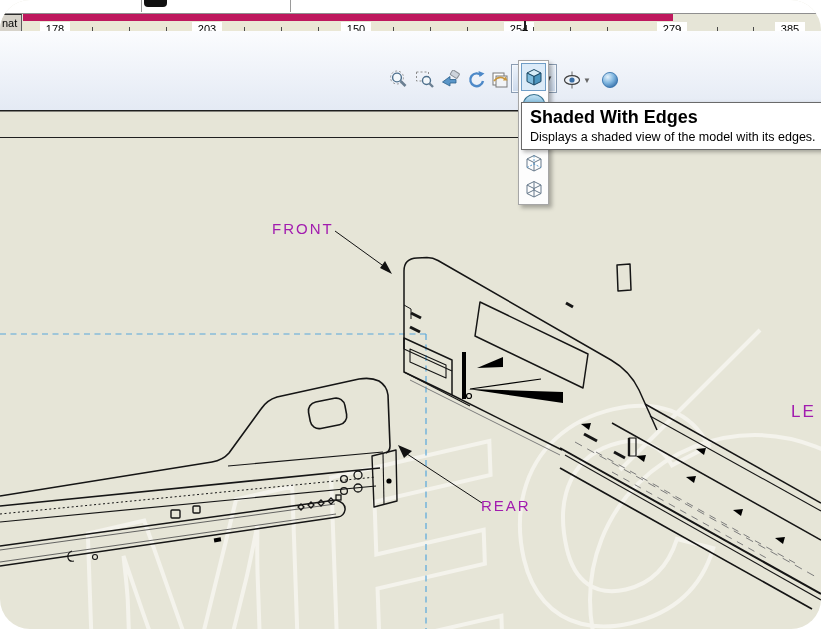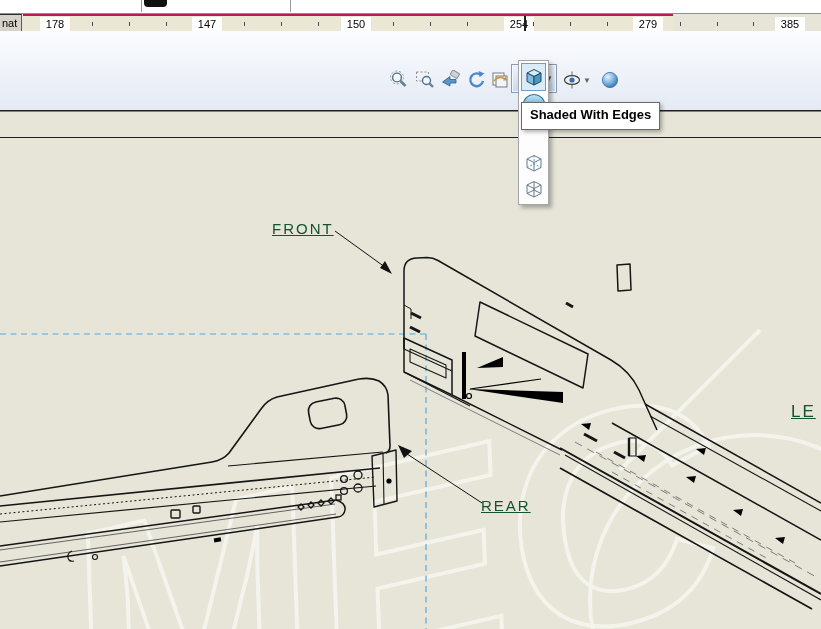--- a/index.html
+++ b/index.html
@@ -1,80 +1,80 @@
 <!DOCTYPE html>
 <html><head>
 <meta charset="utf-8">
 <style>
   html,body{margin:0;padding:0;}
   body{width:821px;height:629px;overflow:hidden;font-family:"Liberation Sans",sans-serif;}
-  .screen{position:relative;width:821px;height:629px;background:#e6e5d7;overflow:hidden;}
+  .screen{position:relative;width:821px;height:629px;background:#e6e5d7;overflow:hidden;border-radius:30px;}
 
   
   .top-strip{position:absolute;left:0;top:0;width:821px;height:13px;background:#ffffff;border-bottom:1px solid #8f8f8f;}
   .top-sep{position:absolute;top:0;width:1px;height:12px;background:#9a9a9a;}
   .icon-stub{position:absolute;left:144px;top:0;width:23px;height:7px;background:#111;border-radius:0 0 4px 4px;}
 
   
   .format-btn{position:absolute;left:0;top:14px;width:22px;height:17px;background:#d7d3ca;border-right:1px solid #5c5c5c;border-top:1px solid #2b2b2b;
     font-size:11px;line-height:17px;color:#000;padding-left:2px;box-sizing:border-box;}
-  .ruler{position:absolute;left:23px;top:14px;width:650px;height:17px;background:#eae7d5;border-top:2px solid #be185d;border-bottom:2px solid #2b2b2b;}
+  .ruler{position:absolute;left:23px;top:14px;width:650px;height:17px;background:#eae7d5;border-top:7px solid #be185d;border-bottom:2px solid #2b2b2b;}
   .ruler-num{position:absolute;top:1px;width:30px;height:14px;background:#ffffff;text-align:center;font-size:11px;line-height:14px;color:#000;}
   .ruler-tick{position:absolute;top:6px;width:1px;height:4px;background:#4a4a4a;}
   .ruler-divider{position:absolute;top:0;width:2px;height:17px;background:#1d1d1d;}
 
   
   .toolbar{position:absolute;left:0;top:31px;width:821px;height:79px;background:linear-gradient(#fbfcfe,#e4eaf4);}
   .tb-icon{position:absolute;top:39px;width:20px;height:20px;}
   .tb-drop{position:absolute;top:45px;font-size:8px;color:#666;width:10px;text-align:center;cursor:default;}
   .style-btn{position:absolute;left:511px;top:33px;width:46px;height:29px;background:linear-gradient(#eef4fb,#ccdaed);
     border:1px solid #8a9cb2;box-shadow:inset 0 0 0 1px #f4f8fd;box-sizing:border-box;}
   .style-btn .cube{position:absolute;left:4px;top:4px;}
   .style-btn .sep{position:absolute;left:31px;top:3px;width:1px;height:21px;background:#aebdcd;}
   .style-btn .arrow{position:absolute;left:33px;top:9px;font-size:8px;color:#444;}
 
   
   .sheet{position:absolute;left:0;top:110px;width:821px;height:519px;}
   .sheet svg{position:absolute;left:0;top:0;}
-  .cad-label{position:absolute;color:#14532d;font-size:15px;letter-spacing:2px;white-space:nowrap;text-decoration:underline;}
+  .cad-label{position:absolute;color:#a21caf;font-size:15px;letter-spacing:2px;white-space:nowrap;}
 
   
   .flyout{position:absolute;left:518px;top:60px;width:31px;height:145px;background:#fdfdfd;border:1px solid #a6a6a6;
     box-shadow:3px 3px 4px rgba(0,0,0,0.28);box-sizing:border-box;z-index:40;}
   .fly-item{position:absolute;left:2px;width:25px;height:28px;display:flex;align-items:center;justify-content:center;}
   .fly-item.selected{border:1px solid #6f9dc6;background:#dcebf8;box-sizing:border-box;}
   .sliver{position:absolute;left:4px;top:33px;width:20px;height:9px;background:linear-gradient(#c3e2f3,#7db8d9);
     border:1px solid #35708e;border-bottom:none;border-radius:50% 50% 0 0/100% 100% 0 0;}
 
   
   .tooltip{position:absolute;left:521px;top:102px;background:#ffffff;border:1px solid #6a6a6a;z-index:50;
     box-shadow:2px 2px 4px rgba(0,0,0,0.3);padding:4px 8px 5px 8px;white-space:nowrap;}
-  .tooltip .tt-title{font-size:13px;font-weight:bold;color:#000;margin-bottom:2px;}
+  .tooltip .tt-title{font-size:18px;font-weight:bold;color:#000;margin-bottom:2px;}
   .tooltip .tt-desc{font-size:12.5px;color:#000;}
 </style>
 </head>
 <body>
 
 <div class="screen">
 
   <div class="top-strip">
     <div class="top-sep" style="left:141px"></div>
     <div class="top-sep" style="left:290px"></div>
     <div class="icon-stub"></div>
   </div>
 
   <div class="format-btn">
     <span>nat</span>
   </div>
   <div class="ruler">
     <div class="ruler-num" style="left:17px">178</div>
-    <div class="ruler-num" style="left:169px">147</div>
+    <div class="ruler-num" style="left:169px">203</div>
     <div class="ruler-num" style="left:318px">150</div>
     <div class="ruler-num" style="left:481px">254</div>
-    <div class="ruler-num" style="left:610px">279</div>
+    <div class="ruler-num" style="left:634px">279</div>
     <div class="ruler-num" style="left:752px">385</div>
     <div class="ruler-tick" style="left:69px"></div>
     <div class="ruler-tick" style="left:106px"></div>
     <div class="ruler-tick" style="left:143px"></div>
     <div class="ruler-tick" style="left:221px"></div>
     <div class="ruler-tick" style="left:258px"></div>
     <div class="ruler-tick" style="left:295px"></div>
     <div class="ruler-tick" style="left:370px"></div>
     <div class="ruler-tick" style="left:407px"></div>
     <div class="ruler-tick" style="left:444px"></div>
@@ -277,15 +277,16 @@
     <div class="fly-item" style="top:114px">
       <svg width="20" height="20" viewBox="0 0 20 20">
         <polygon points="3,6 10,2.5 17,6 17,14.5 10,18 3,14.5" fill="none" stroke="#67798b" stroke-linejoin="round"></polygon>
         <path d="M3,6 L10,9.5 L17,6 M10,9.5 L10,18 M3,14.5 L10,11 L17,14.5 M10,2.5 L10,11" fill="none" stroke="#67798b"></path>
       </svg>
     </div>
   </div>
 
   <div class="tooltip">
     <div class="tt-title">Shaded With Edges</div>
+    <div class="tt-desc">Displays a shaded view of the model with its edges.</div>
   </div>
 
 </div>
 
 </body></html>

